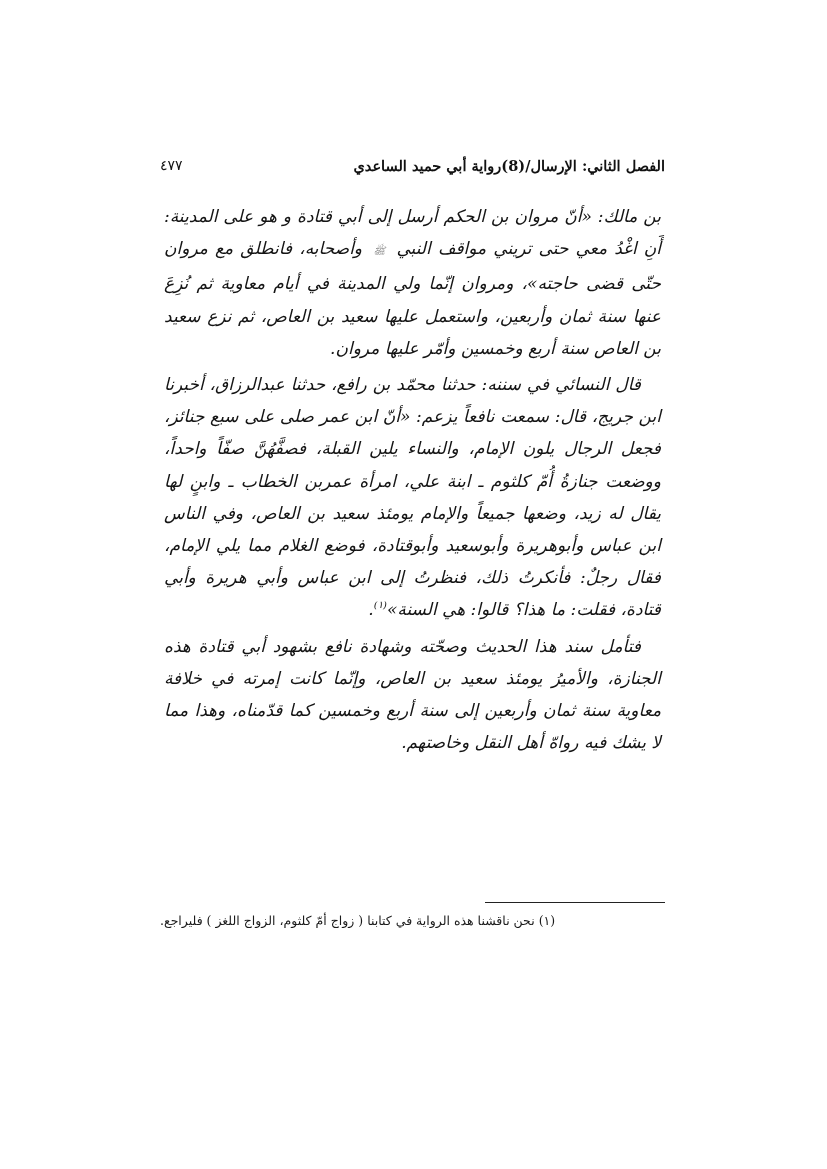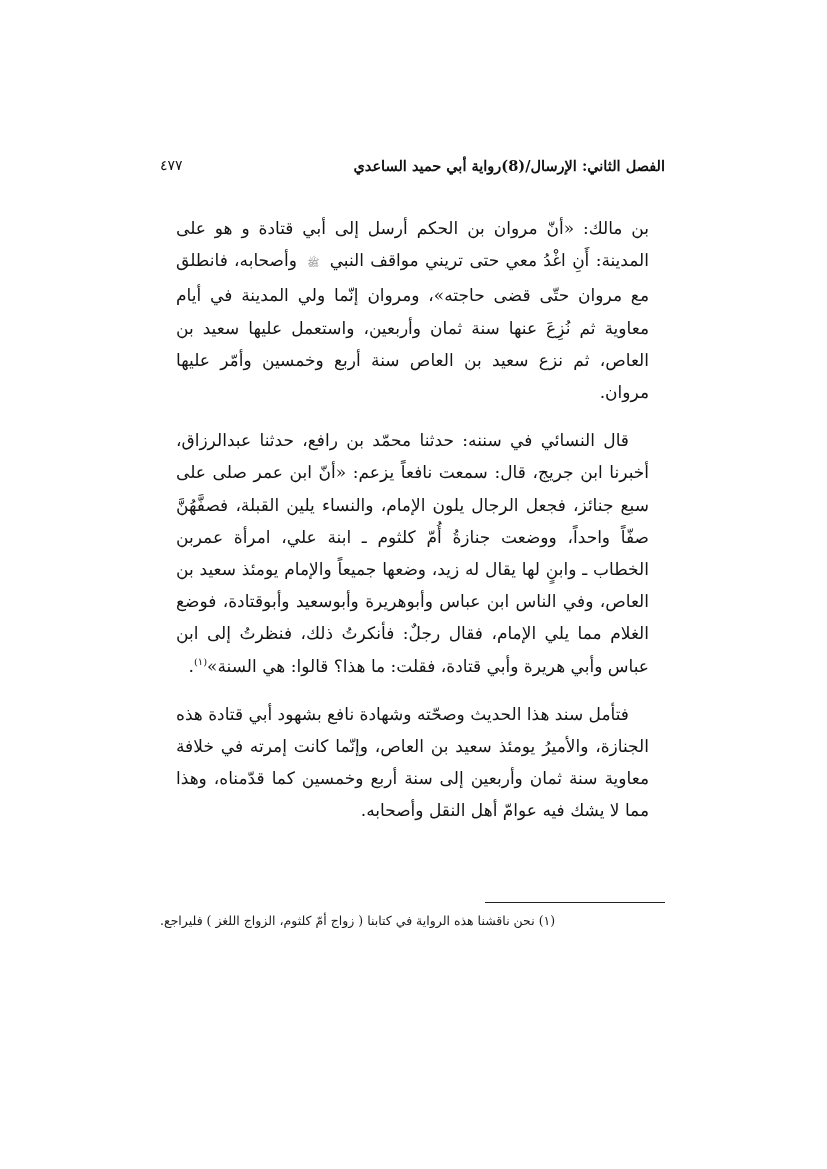--- a/index.html
+++ b/index.html
@@ -14,21 +14,21 @@
       direction: rtl;
       display: flex; justify-content: space-between; align-items: center;
       font-size: 14.5px; font-weight: bold; color: #111;
     }
     .header .page-num { font-weight: normal; font-size: 14px; }
     .body-text {
       position: absolute; top: 196px; left: 160px; width: 505px;
       direction: rtl; text-align: justify; text-align-last: right;
       font-size: 17px; line-height: 32.2px; color: #141414;
     }
-    .body-text p { margin: 16px; }
+    .body-text p { margin: 4px; font-style: italic; }
     .body-text p.indent { text-indent: 20px; }
     .body-text p + p { margin-top: 2px; }
     .body-text .bold { font-weight: bold; }
     .body-text sup { font-size: 10px; line-height: 0; vertical-align: super; }
     .salawat { font-size: 10px; color: #777; letter-spacing: -1px; margin: 0 4px; }
     .footnote-rule {
       position: absolute; top: 902px; left: 485px; width: 180px; height: 0;
       border-top: 1px solid #222;
     }
     .footnote {
@@ -50,21 +50,21 @@
   <div class="body-text">
     <p>
       <span>بن مالك: «أنّ مروان بن الحكم أرسل إلى أبي قتادة و هو على المدينة: أَنِ اغْدُ معي حتى تريني مواقف النبي</span>
       <span class="salawat">ﷺ</span>
       <span> وأصحابه، فانطلق مع مروان حتّى قضى حاجته»، ومروان إنّما ولي المدينة في أيام معاوية ثم نُزِعَ عنها سنة ثمان وأربعين، واستعمل عليها سعيد بن العاص، ثم نزع سعيد بن العاص سنة أربع وخمسين وأمّر عليها مروان.</span>
     </p>
     <p class="indent">
       <span>قال النسائي في سننه: حدثنا محمّد بن رافع، حدثنا عبدالرزاق، أخبرنا ابن جريج، قال: سمعت نافعاً يزعم: «أنّ ابن عمر صلى على سبع جنائز، فجعل الرجال يلون الإمام، والنساء يلين القبلة، فصفَّهُنَّ صفّاً واحداً، ووضعت جنازةُ أُمّ كلثوم ـ ابنة علي، امرأة عمربن الخطاب ـ وابنٍ لها يقال له زيد، وضعها جميعاً والإمام يومئذ سعيد بن العاص، وفي الناس ابن عباس وأبوهريرة وأبوسعيد وأبوقتادة، فوضع الغلام مما يلي الإمام، فقال رجلٌ: فأنكرتُ ذلك، فنظرتُ إلى ابن عباس وأبي هريرة وأبي قتادة، فقلت: ما هذا؟ قالوا: هي السنة»</span><sup>(١)</sup><span>.</span>
     </p>
     <p class="indent">
-      <span>فتأمل سند هذا الحديث وصحّته وشهادة نافع بشهود أبي قتادة هذه الجنازة، والأميرُ يومئذ سعيد بن العاص، وإنّما كانت إمرته في خلافة معاوية سنة ثمان وأربعين إلى سنة أربع وخمسين كما قدّمناه، وهذا مما لا يشك فيه عوامّ أهل النقل وأصحابه.</span>
+      <span>فتأمل سند هذا الحديث وصحّته وشهادة نافع بشهود أبي قتادة هذه الجنازة، والأميرُ يومئذ سعيد بن العاص، وإنّما كانت إمرته في خلافة معاوية سنة ثمان وأربعين إلى سنة أربع وخمسين كما قدّمناه، وهذا مما لا يشك فيه رواهّ أهل النقل وخاصتهم.</span>
     </p>
   </div>
 
   <div class="footnote-rule"></div>
 
   <div class="footnote">
     <span>(١) نحن ناقشنا هذه الرواية في كتابنا ( زواج أمّ كلثوم، الزواج اللغز ) فليراجع.</span>
   </div>
 
 </div>

